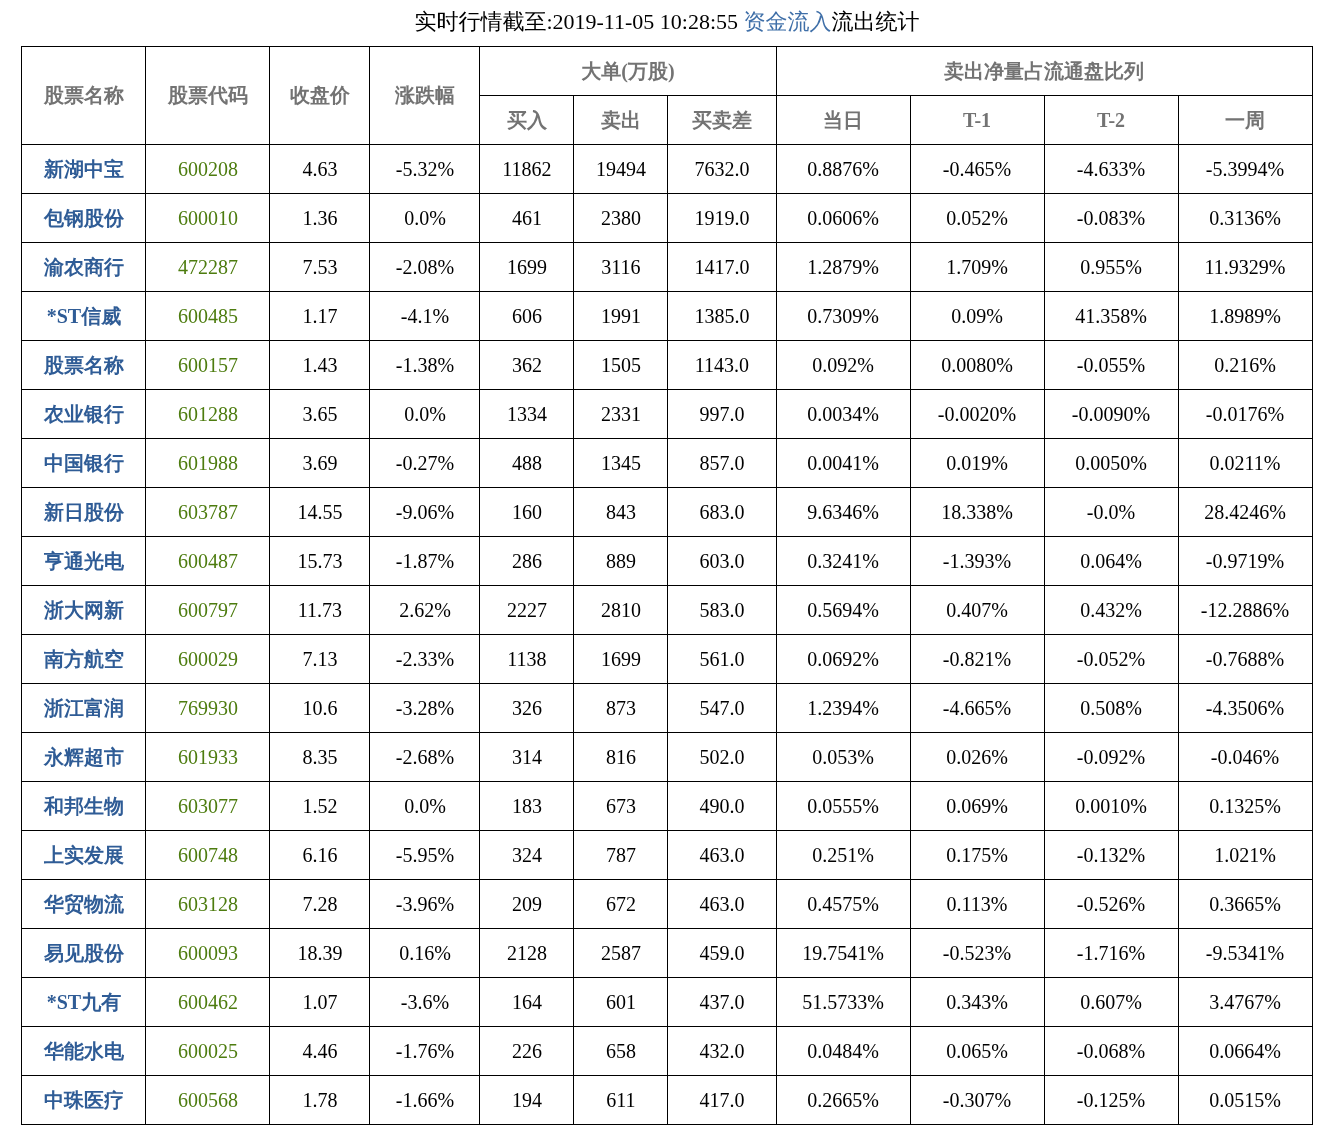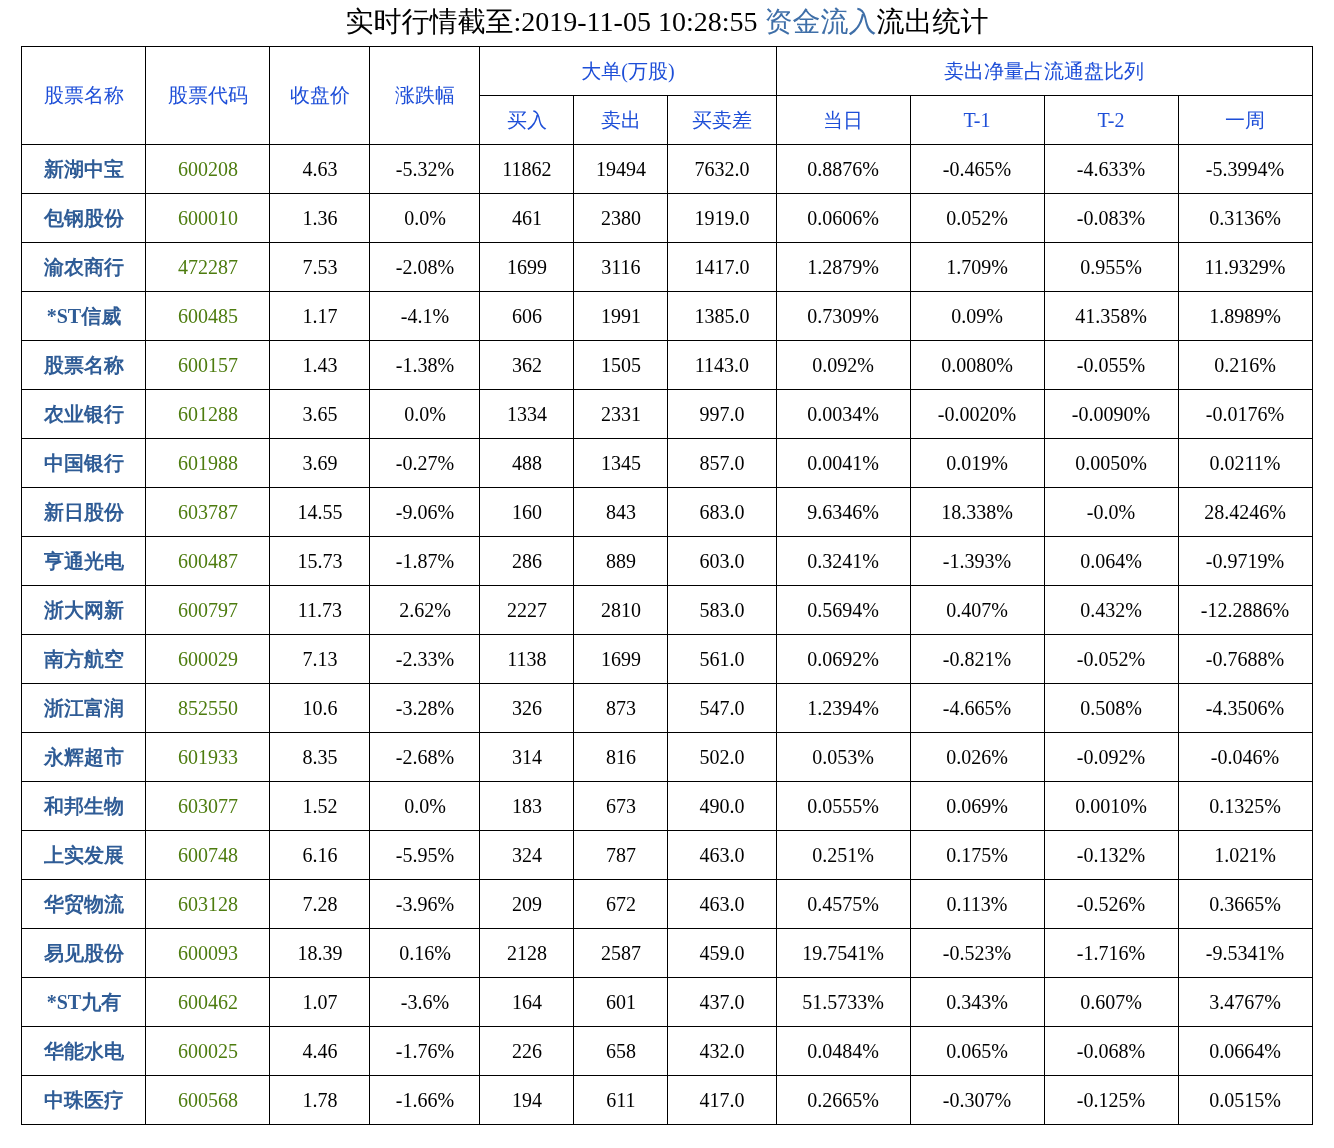--- a/index.html
+++ b/index.html
@@ -15,21 +15,21 @@
     overflow: hidden;
   }
   .page {
     width: 1334px;
     height: 1148px;
     position: relative;
     box-sizing: border-box;
   }
   .title {
     text-align: center;
-    font-size: 28px;
+    font-size: 22px;
     line-height: 28px;
     padding-top: 8px;
     padding-bottom: 10px;
     white-space: nowrap;
     font-family: "Liberation Serif", "DejaVu Serif", serif;
   }
   .title .accent {
     color: #3f6fa8;
   }
   table.main {
@@ -42,22 +42,22 @@
     border: 1px solid #000000;
     text-align: center;
     vertical-align: middle;
     font-size: 20px;
     padding: 0;
     height: 48px;
     white-space: nowrap;
     font-family: "Liberation Serif", "DejaVu Serif", serif;
   }
   table.main th {
-    font-weight: normal;
-    color: #1d4ed8;
+    font-weight: bold;
+    color: #737373;
   }
   th.grp {
     height: 42px;
   }
   th.sub {
     height: 42px;
   }
   td.name {
     color: #2f5c96;
     font-weight: bold;
@@ -262,21 +262,21 @@
           <td class="num">1138</td>
           <td class="num">1699</td>
           <td class="num">561.0</td>
           <td class="num">0.0692%</td>
           <td class="num">-0.821%</td>
           <td class="num">-0.052%</td>
           <td class="num">-0.7688%</td>
         </tr>
         <tr>
           <td class="name">浙江富润</td>
-          <td class="code">852550</td>
+          <td class="code">769930</td>
           <td class="num">10.6</td>
           <td class="num">-3.28%</td>
           <td class="num">326</td>
           <td class="num">873</td>
           <td class="num">547.0</td>
           <td class="num">1.2394%</td>
           <td class="num">-4.665%</td>
           <td class="num">0.508%</td>
           <td class="num">-4.3506%</td>
         </tr>

